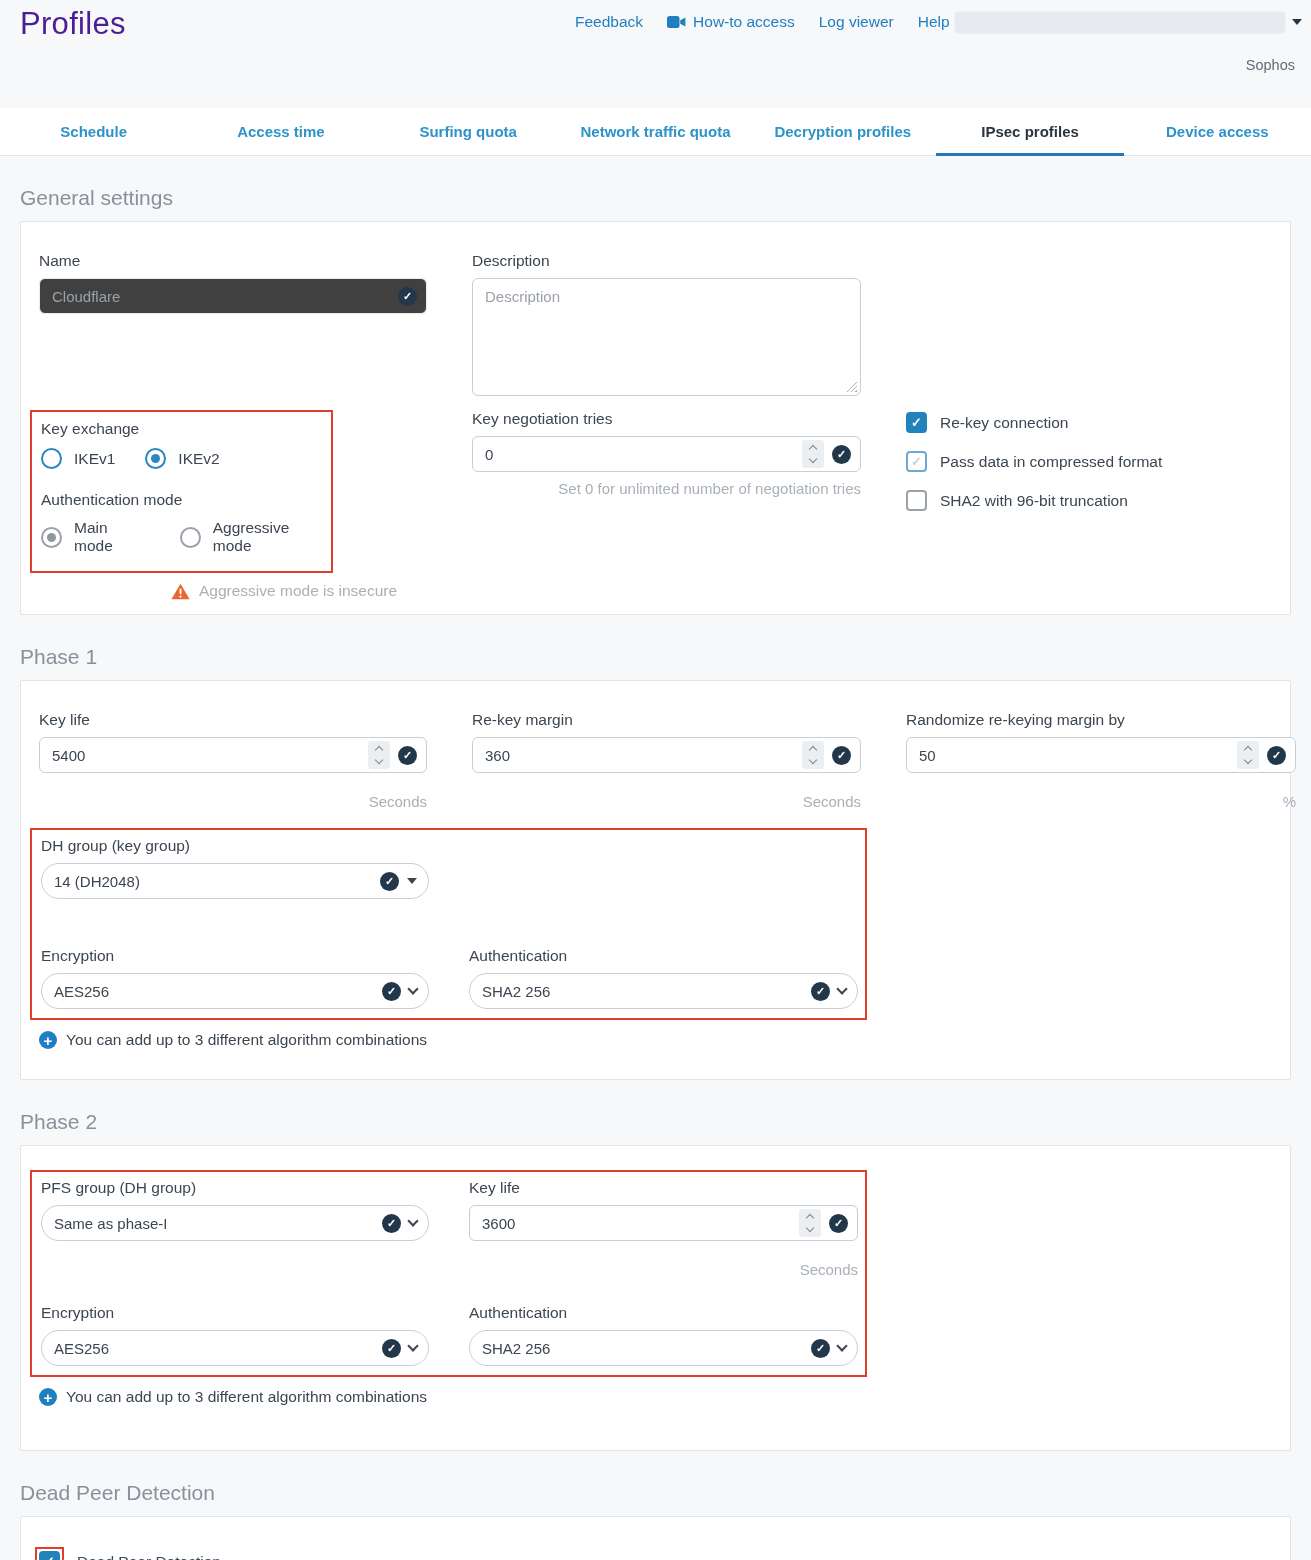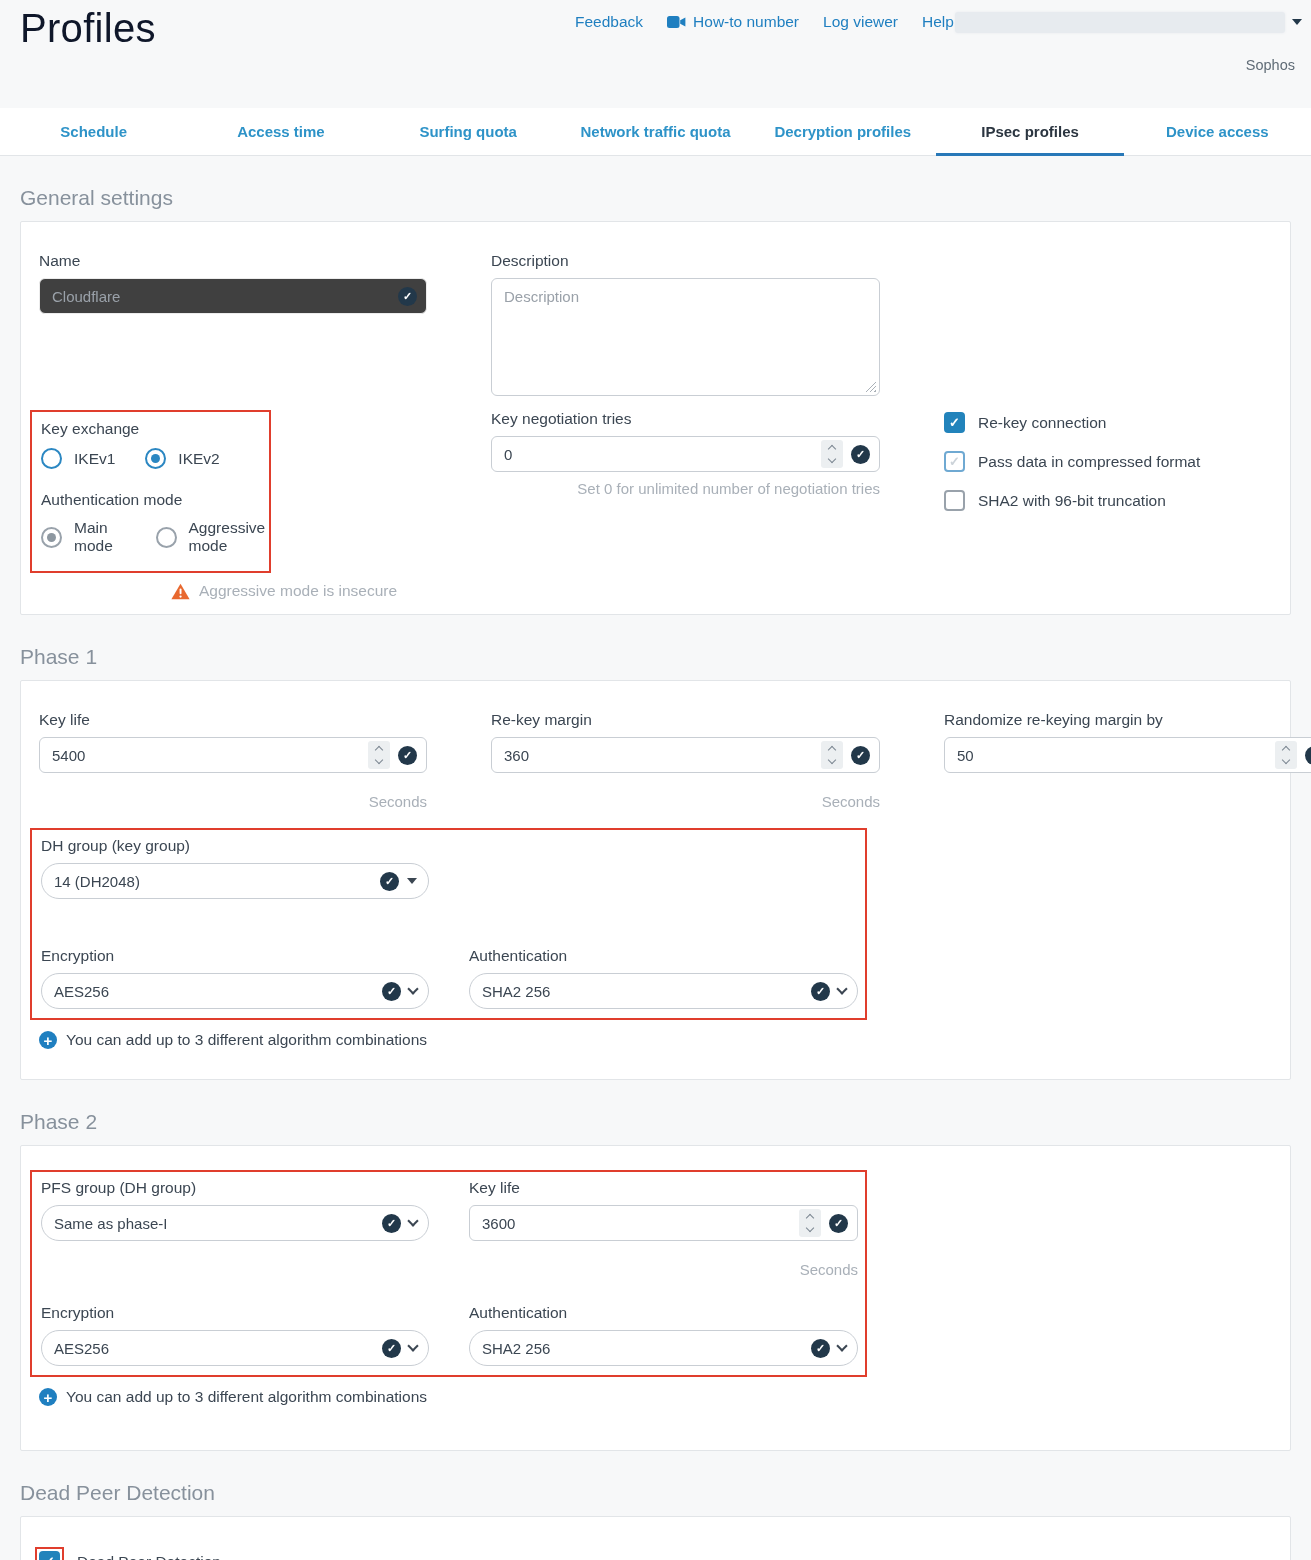--- a/index.html
+++ b/index.html
@@ -4,36 +4,36 @@
 <style>
   * { box-sizing: border-box; margin: 0; padding: 0; }
   body {
     width: 1311px; height: 1560px; overflow: hidden;
     background: #f7f8f9;
     font-family: "Liberation Sans", sans-serif;
     color: #3b4652;
   }
   
   .top { position: relative; height: 108px; }
-  .page-title { position: absolute; left: 20px; top: 6px; font-size: 40px; font-weight: 300; color: #0f172a; letter-spacing: .3px; }
+  .page-title { position: absolute; left: 20px; top: 6px; font-size: 31px; font-weight: 300; color: #4c1d95; letter-spacing: .3px; }
   .top-links { position: absolute; top: 13px; left: 575px; display: flex; align-items: center; gap: 24px; font-size: 15.5px; color: #1f7fc0; white-space: nowrap; }
   .top-links .link { cursor: pointer; display: flex; align-items: center; gap: 7px; }
   .device-select { position: absolute; left: 955px; top: 12px; width: 330px; height: 21px; background: #e7ebef; border-radius: 3px; box-shadow: 0 0 3px #e7ebef; }
   .device-caret { position: absolute; left: 1292px; top: 19px; width: 0; height: 0; border-left: 5px solid transparent; border-right: 5px solid transparent; border-top: 6px solid #22384a; }
   .brand { position: absolute; top: 57px; right: 16px; font-size: 14.5px; color: #5f6b76; }
   
   .tabbar { display: flex; height: 48px; background: #fff; border-bottom: 1px solid #e2e5e8; }
   .tab { flex: 1; display: flex; align-items: center; justify-content: center; font-size: 15px; color: #2e93c8; position: relative; cursor: pointer; font-weight: 700; }
   .tab.active { color: #2b3540; }
   .tab.active::after { content: ""; position: absolute; left: 0; right: 0; bottom: -1px; height: 3px; background: #2878b8; }
   
   .content { padding: 0 20px; }
   .section-heading { font-size: 21px; color: #87919c; font-weight: 400; margin: 30px 0 11px; }
   .card { background: #fff; border: 1px solid #e2e5e8; border-radius: 2px; padding: 30px 8px 14px 18px; }
-  .grid3 { display: grid; grid-template-columns: 388px 389px 390px; column-gap: 64px; align-items: start; }
+  .grid3 { display: grid; grid-template-columns: 388px 389px 390px; column-gap: 45px; align-items: start; }
   .row2 { display: flex; gap: 40px; align-items: flex-start; }
   .field { width: 388px; }
   .flabel { display: block; font-size: 15.5px; color: #3b4652; margin-bottom: 8px; }
   
   .control { display: flex; align-items: center; height: 36px; border: 1px solid #c9ced4; border-radius: 6px; background: #fff; padding: 0 9px 0 12px; font-size: 15px; color: #3b4652; cursor: text; }
   .control .val { flex: 1; white-space: nowrap; overflow: hidden; }
   .control .icons { display: flex; align-items: center; gap: 8px; }
   .control.select { cursor: pointer; border-radius: 18px; }
   .control.disabled { background: #404040; border-color: #ececec; color: #9aa1a9; cursor: default; }
   .vcheck { width: 19px; height: 19px; min-width: 19px; border-radius: 50%; background: #22384a; color: #fff; font-size: 11px; font-weight: bold; display: flex; align-items: center; justify-content: center; }
@@ -57,21 +57,21 @@
   .radio.gray .dot { background: #8d97a0; }
   .radio-row { display: flex; align-items: center; font-size: 15.5px; margin-top: 10px; }
   .radio-row .rlabel { margin: 0 30px 0 12px; }
   .cb { width: 21px; height: 21px; min-width: 21px; border-radius: 4px; display: inline-flex; align-items: center; justify-content: center; font-size: 13px; font-weight: bold; cursor: pointer; background: #fff; }
   .cb.checked { background: #2283bb; color: #fff; }
   .cb.partial { border: 2px solid #6fa9d2; color: #ccd3d9; }
   .cb.un { border: 2px solid #99a2ab; color: transparent; }
   .cb-row { display: flex; align-items: center; gap: 13px; font-size: 15.5px; margin-bottom: 18px; }
   
   .redbox { border: 2px solid #e03e2d; }
-  .kx-box { width: 241px; margin-left: -9px; padding: 8px 0 16px 9px; }
+  .kx-box { width: 303px; margin-left: -9px; padding: 8px 0 16px 9px; }
   .p1-box { width: 837px; margin-left: -9px; padding: 7px 7px 9px 9px; }
   .p2-box { width: 837px; margin-left: -9px; padding: 7px 7px 9px 9px; }
   .warning-row { display: flex; align-items: center; gap: 9px; margin: 9px 0 0 132px; color: #a9b0b8; font-size: 15.5px; }
   .note-row { display: flex; align-items: center; gap: 9px; margin-top: 11px; font-size: 15.5px; color: #3b4652; }
   .plus { width: 18px; height: 18px; min-width: 18px; border-radius: 50%; background: #1f7fc0; color: #fff; font-size: 15px; font-weight: bold; display: flex; align-items: center; justify-content: center; line-height: 1; }
   .cb-redbox { display: inline-flex; padding: 2px; border: 2px solid #e03e2d; }
   .help { text-align: right; color: #a9b0b8; font-size: 15px; margin-top: 8px; }
   .mt18 { margin-top: 18px; }
 </style>
 </head>
@@ -81,21 +81,21 @@
   <div class="page-title">Profiles</div>
   <div class="top-links">
     <span class="link">Feedback</span>
     <span class="link">
       <span style="display:inline-flex">
         <svg width="19" height="14" viewBox="0 0 19 14">
             <rect x="0" y="1" width="12.5" height="12" rx="2.5" fill="#1f7fc0"></rect>
             <path d="M13.2 5.2 L18.4 2.4 V11.6 L13.2 8.8 Z" fill="#1f7fc0"></path>
           </svg>
       </span>
-      <span>How-to number</span>
+      <span>How-to access</span>
     </span>
     <span class="link">Log viewer</span>
     <span class="link">Help</span>
   </div>
   <div class="device-select"></div>
   <div class="device-caret"></div>
   <div class="brand">Sophos</div>
 </div>
 
 <div class="tabbar">

